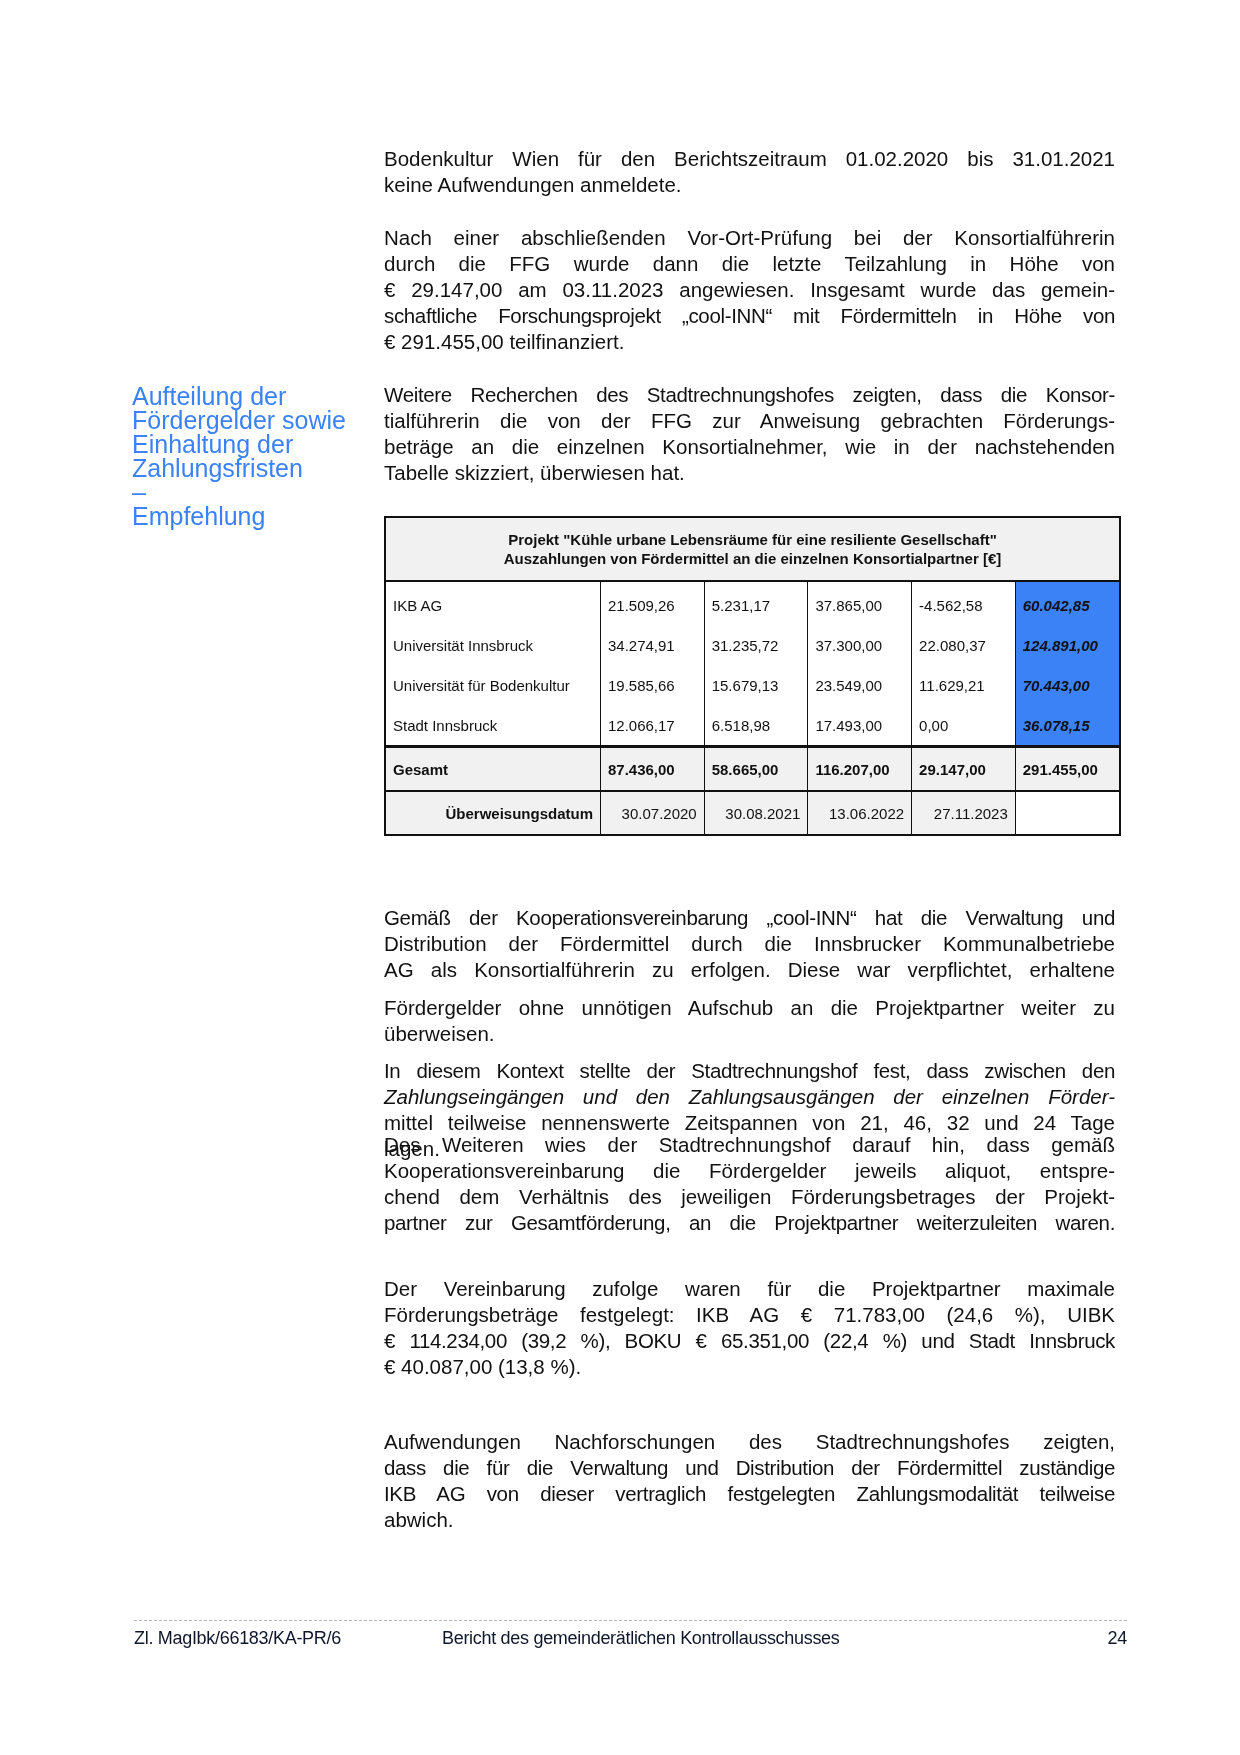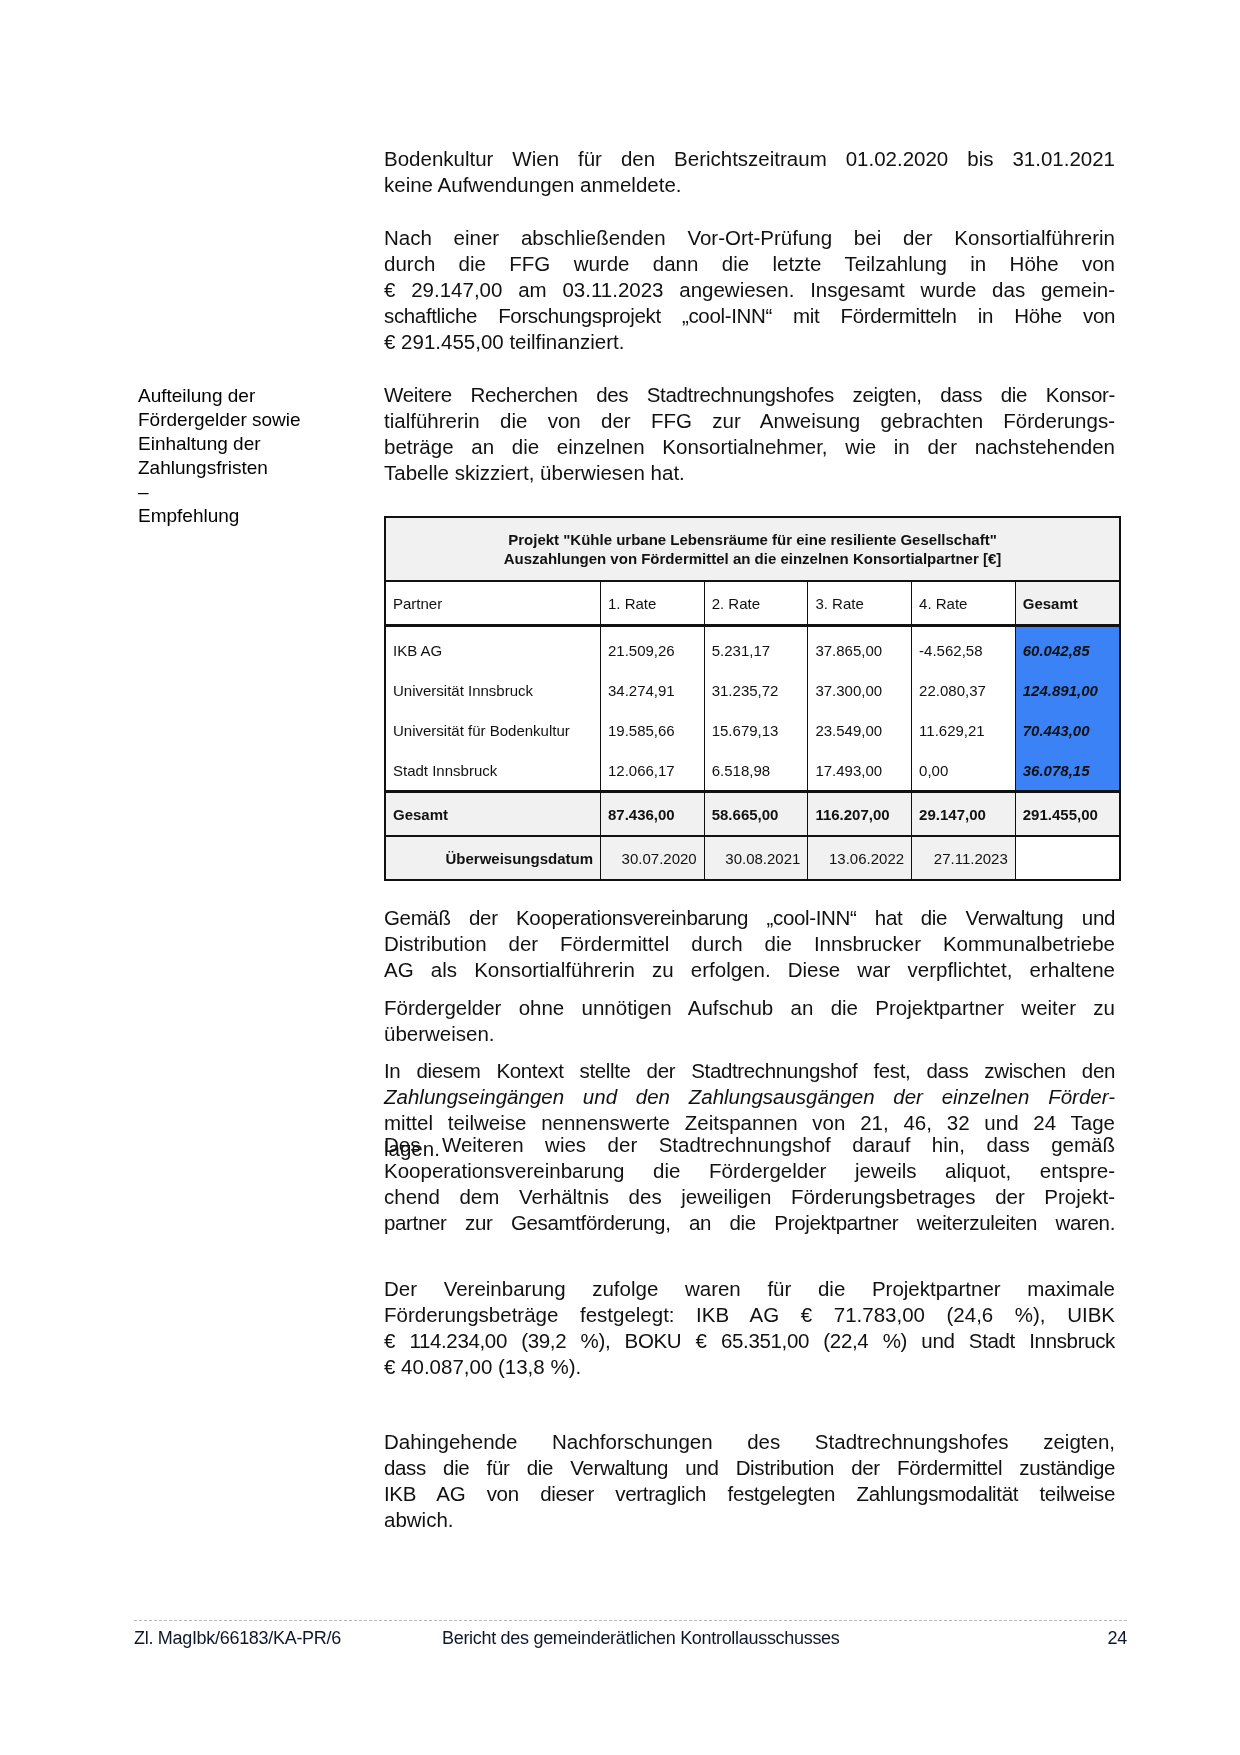--- a/index.html
+++ b/index.html
@@ -2,22 +2,22 @@
 <html><head>
 <meta charset="utf-8">
 <style>
   html, body { margin: 0; padding: 0; background: #ffffff; }
   body { width: 1240px; height: 1755px; position: relative; overflow: hidden;
          font-family: "Liberation Sans", sans-serif; color: #111; }
   .page { position: absolute; left: 0; top: 0; width: 1240px; height: 1755px; }
   .body-col { position: absolute; left: 384px; width: 731px; }
   .para { font-size: 20.5px; line-height: 26px; text-align: justify; margin: 0; }
   .para-narrow { letter-spacing: -0.35px; }
-  .margin-note { position: absolute; left: 138px; top: 384px; width: 200px;
-                 color: #000000; font-size: 19px; line-height: 24px; }
+  .margin-note { position: absolute; left: 132px; top: 384px; width: 200px;
+                 color: #3b82f6; font-size: 25px; line-height: 24px; }
   .margin-note div { white-space: nowrap; }
   table.funds { position: absolute; left: 384px; top: 516px; width: 737px;
                 border-collapse: collapse; font-size: 15px; color: #111; }
   table.funds td, table.funds th { border: 1.5px solid #111; padding: 0 7px; text-align: left;
                 font-weight: normal; white-space: nowrap; }
   table.funds .title-row td { background: #f1f1f1; text-align: center; font-weight: bold;
                 height: 62px; font-size: 15px; line-height: 19px; border-width: 2px; }
   table.funds .head-row td { height: 42px; }
   table.funds .head-row td.gesamt { background: #f1f1f1; font-weight: bold; }
   table.funds .head-row td { border-bottom: 3px solid #111; }
@@ -76,28 +76,20 @@
       <col style="width:104px">
       <col style="width:104px">
       <col style="width:105px">
     </colgroup>
     <tbody>
         <tr class="title-row">
       <td colspan="6">
         <div>Projekt "Kühle urbane Lebensräume für eine resiliente Gesellschaft"</div>
         <div>Auszahlungen von Fördermittel an die einzelnen Konsortialpartner [€]</div>
       </td>
-    </tr>
-    <tr class="head-row">
-      <td>Partner</td>
-      <td>1. Rate</td>
-      <td>2. Rate</td>
-      <td>3. Rate</td>
-      <td>4. Rate</td>
-      <td class="gesamt">Gesamt</td>
     </tr>
     <tr class="data-row first">
       <td>IKB AG</td>
       <td>21.509,26</td>
       <td>5.231,17</td>
       <td>37.865,00</td>
       <td>-4.562,58</td>
       <td class="gesamt">60.042,85</td>
     </tr>
     <tr class="data-row">
@@ -163,21 +155,21 @@
     <p class="para" style="text-align-last: justify;">Kooperationsvereinbarung die Fördergelder jeweils aliquot, entspre-</p>
     <p class="para" style="text-align-last: justify;">chend dem Verhältnis des jeweiligen Förderungsbetrages der Projekt-</p>
     <p class="para para-narrow" style="text-align-last: justify;">partner zur Gesamtförderung, an die Projektpartner weiterzuleiten waren.</p>
     <p class="para" style="text-align-last: justify; margin-top: 40px;">Der Vereinbarung zufolge waren für die Projektpartner maximale</p>
     <p class="para" style="text-align-last: justify;">Förderungsbeträge festgelegt: IKB AG € 71.783,00 (24,6 %), UIBK</p>
     <p class="para para-narrow" style="text-align-last: justify;">€ 114.234,00 (39,2 %), BOKU € 65.351,00 (22,4 %) und Stadt Innsbruck</p>
     <p class="para">€ 40.087,00 (13,8 %).</p>
   </div>
 
   <div class="body-col" style="top:1429px;">
-    <p class="para" style="text-align-last: justify;">Dahingehende Nachforschungen des Stadtrechnungshofes zeigten,</p>
+    <p class="para" style="text-align-last: justify;">Aufwendungen Nachforschungen des Stadtrechnungshofes zeigten,</p>
     <p class="para para-narrow" style="text-align-last: justify;">dass die für die Verwaltung und Distribution der Fördermittel zuständige</p>
     <p class="para para-narrow" style="text-align-last: justify;">IKB AG von dieser vertraglich festgelegten Zahlungsmodalität teilweise</p>
     <p class="para">abwich.</p>
   </div>
 
   <div class="footer-line"></div>
   <div class="footer" style="left:134px;">Zl. MagIbk/66183/KA-PR/6</div>
   <div class="footer" style="left:442px;">Bericht des gemeinderätlichen Kontrollausschusses</div>
   <div class="footer" style="left:1080px; width:47px; text-align:right;">24</div>
 

